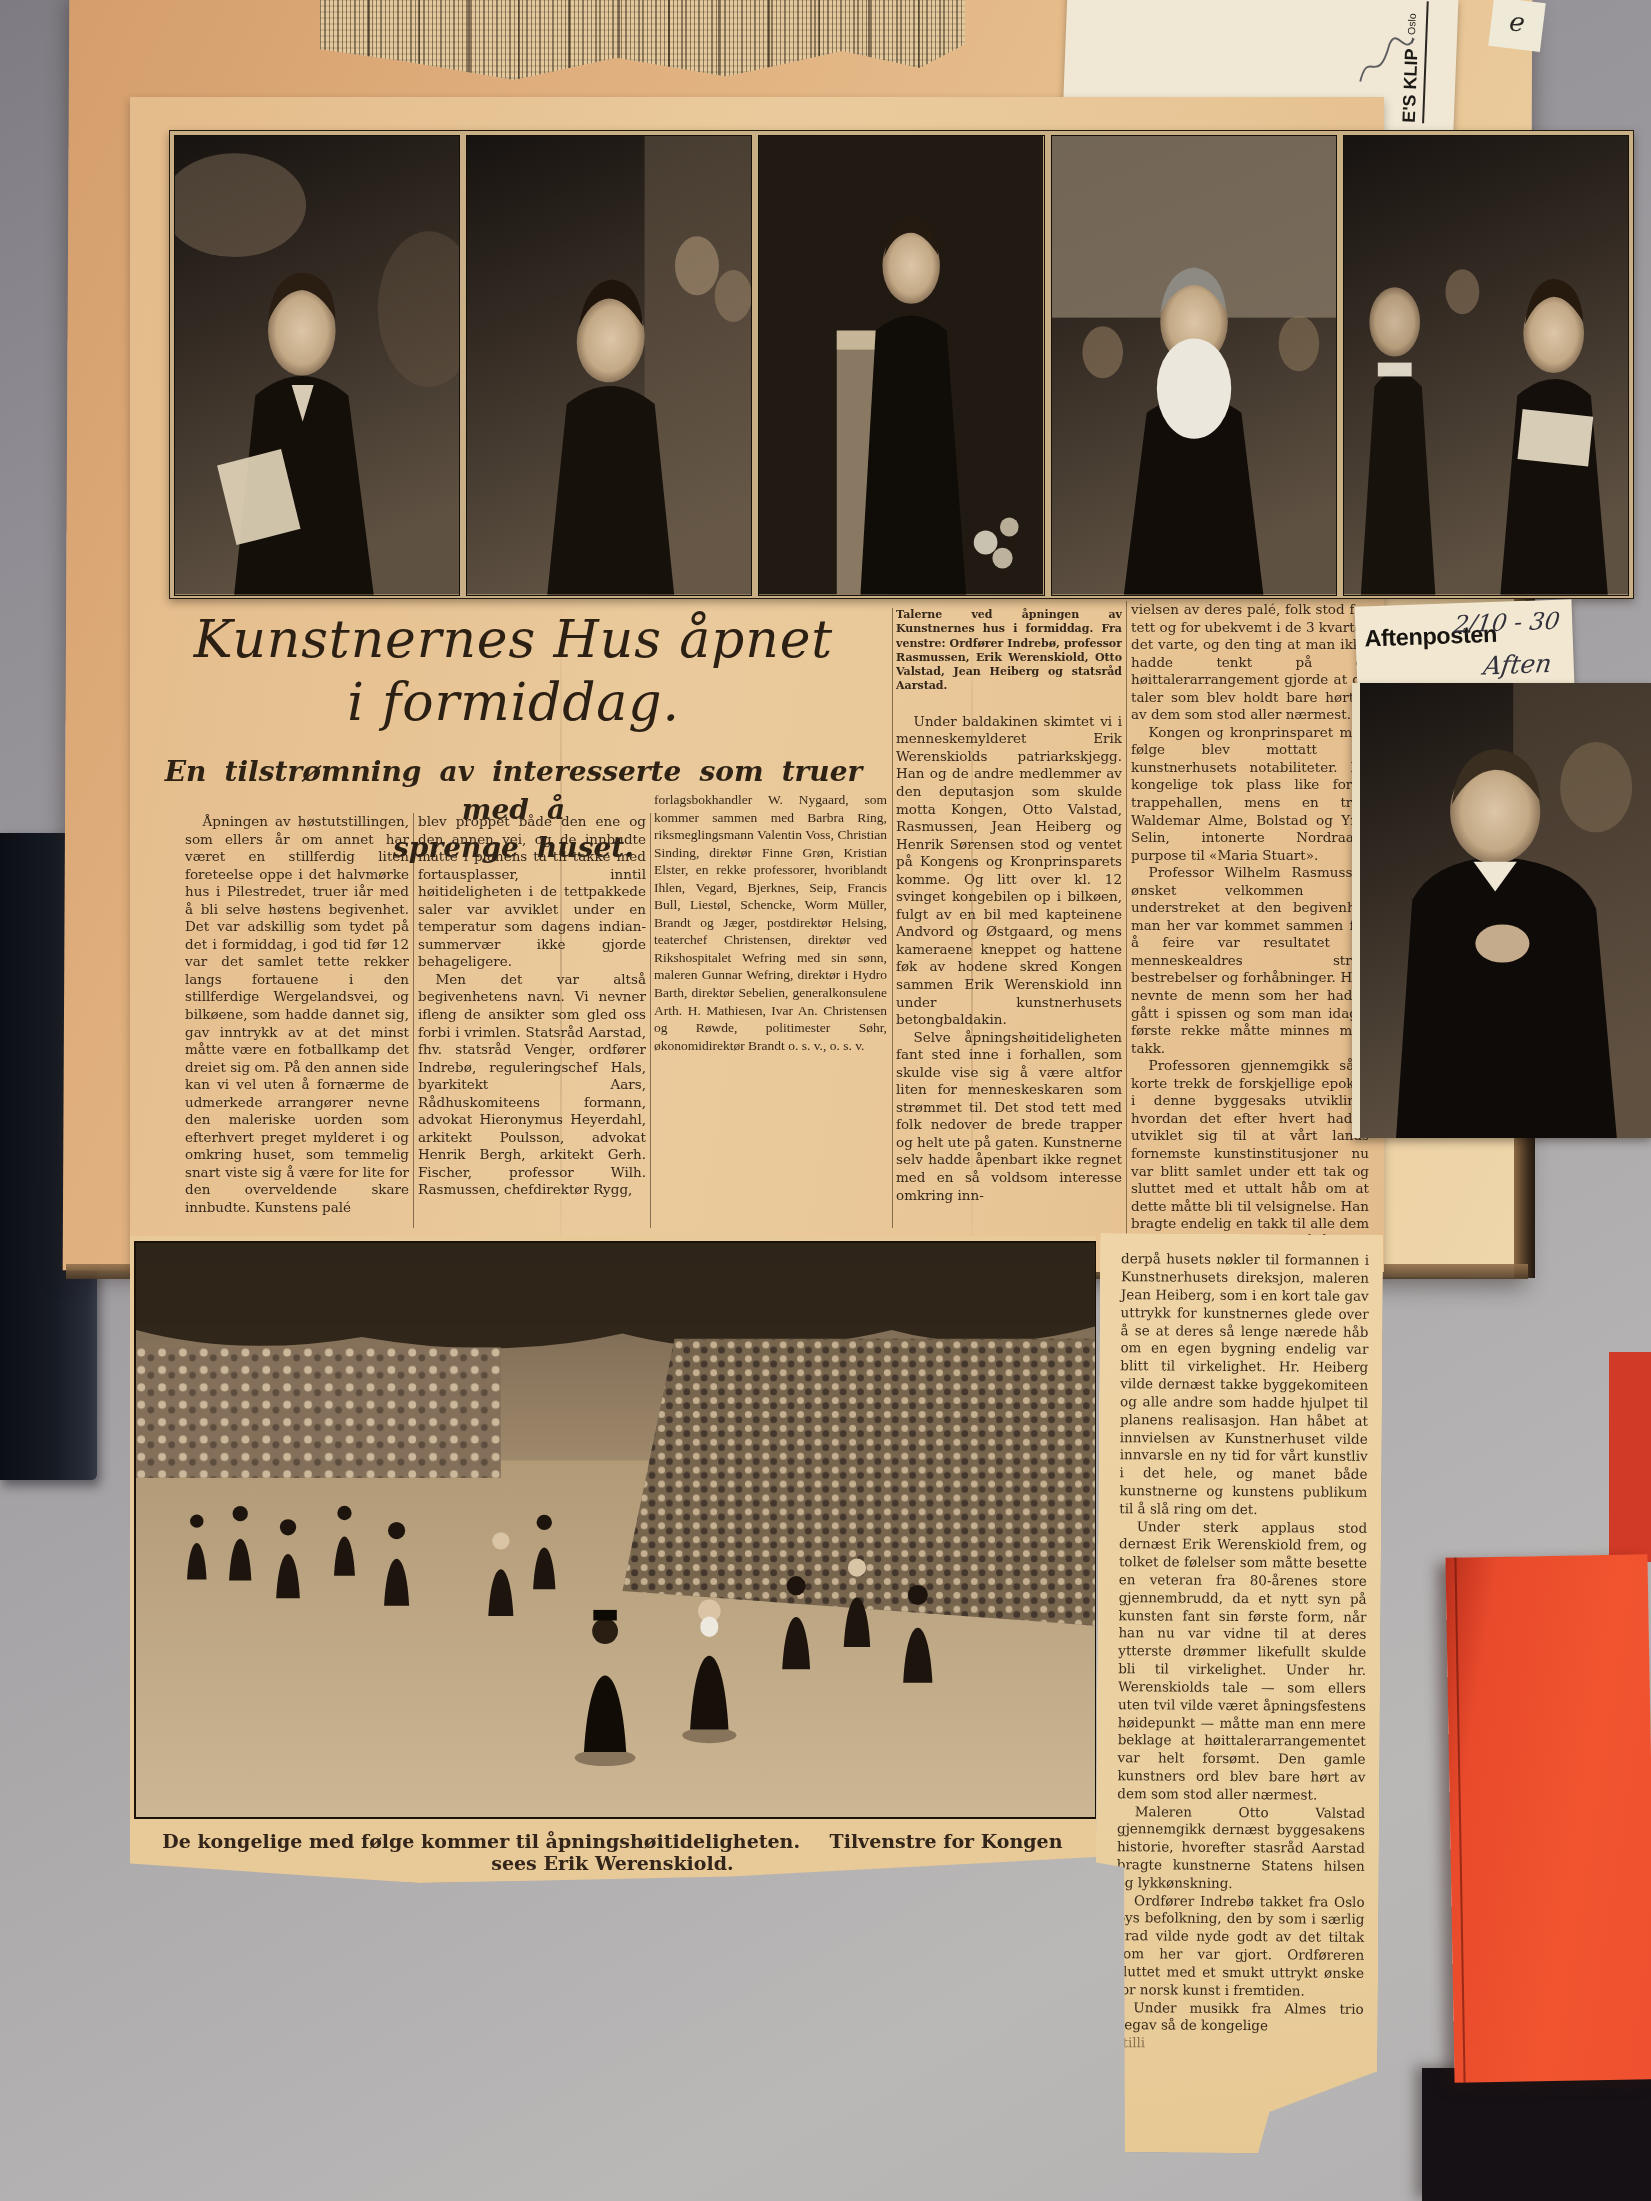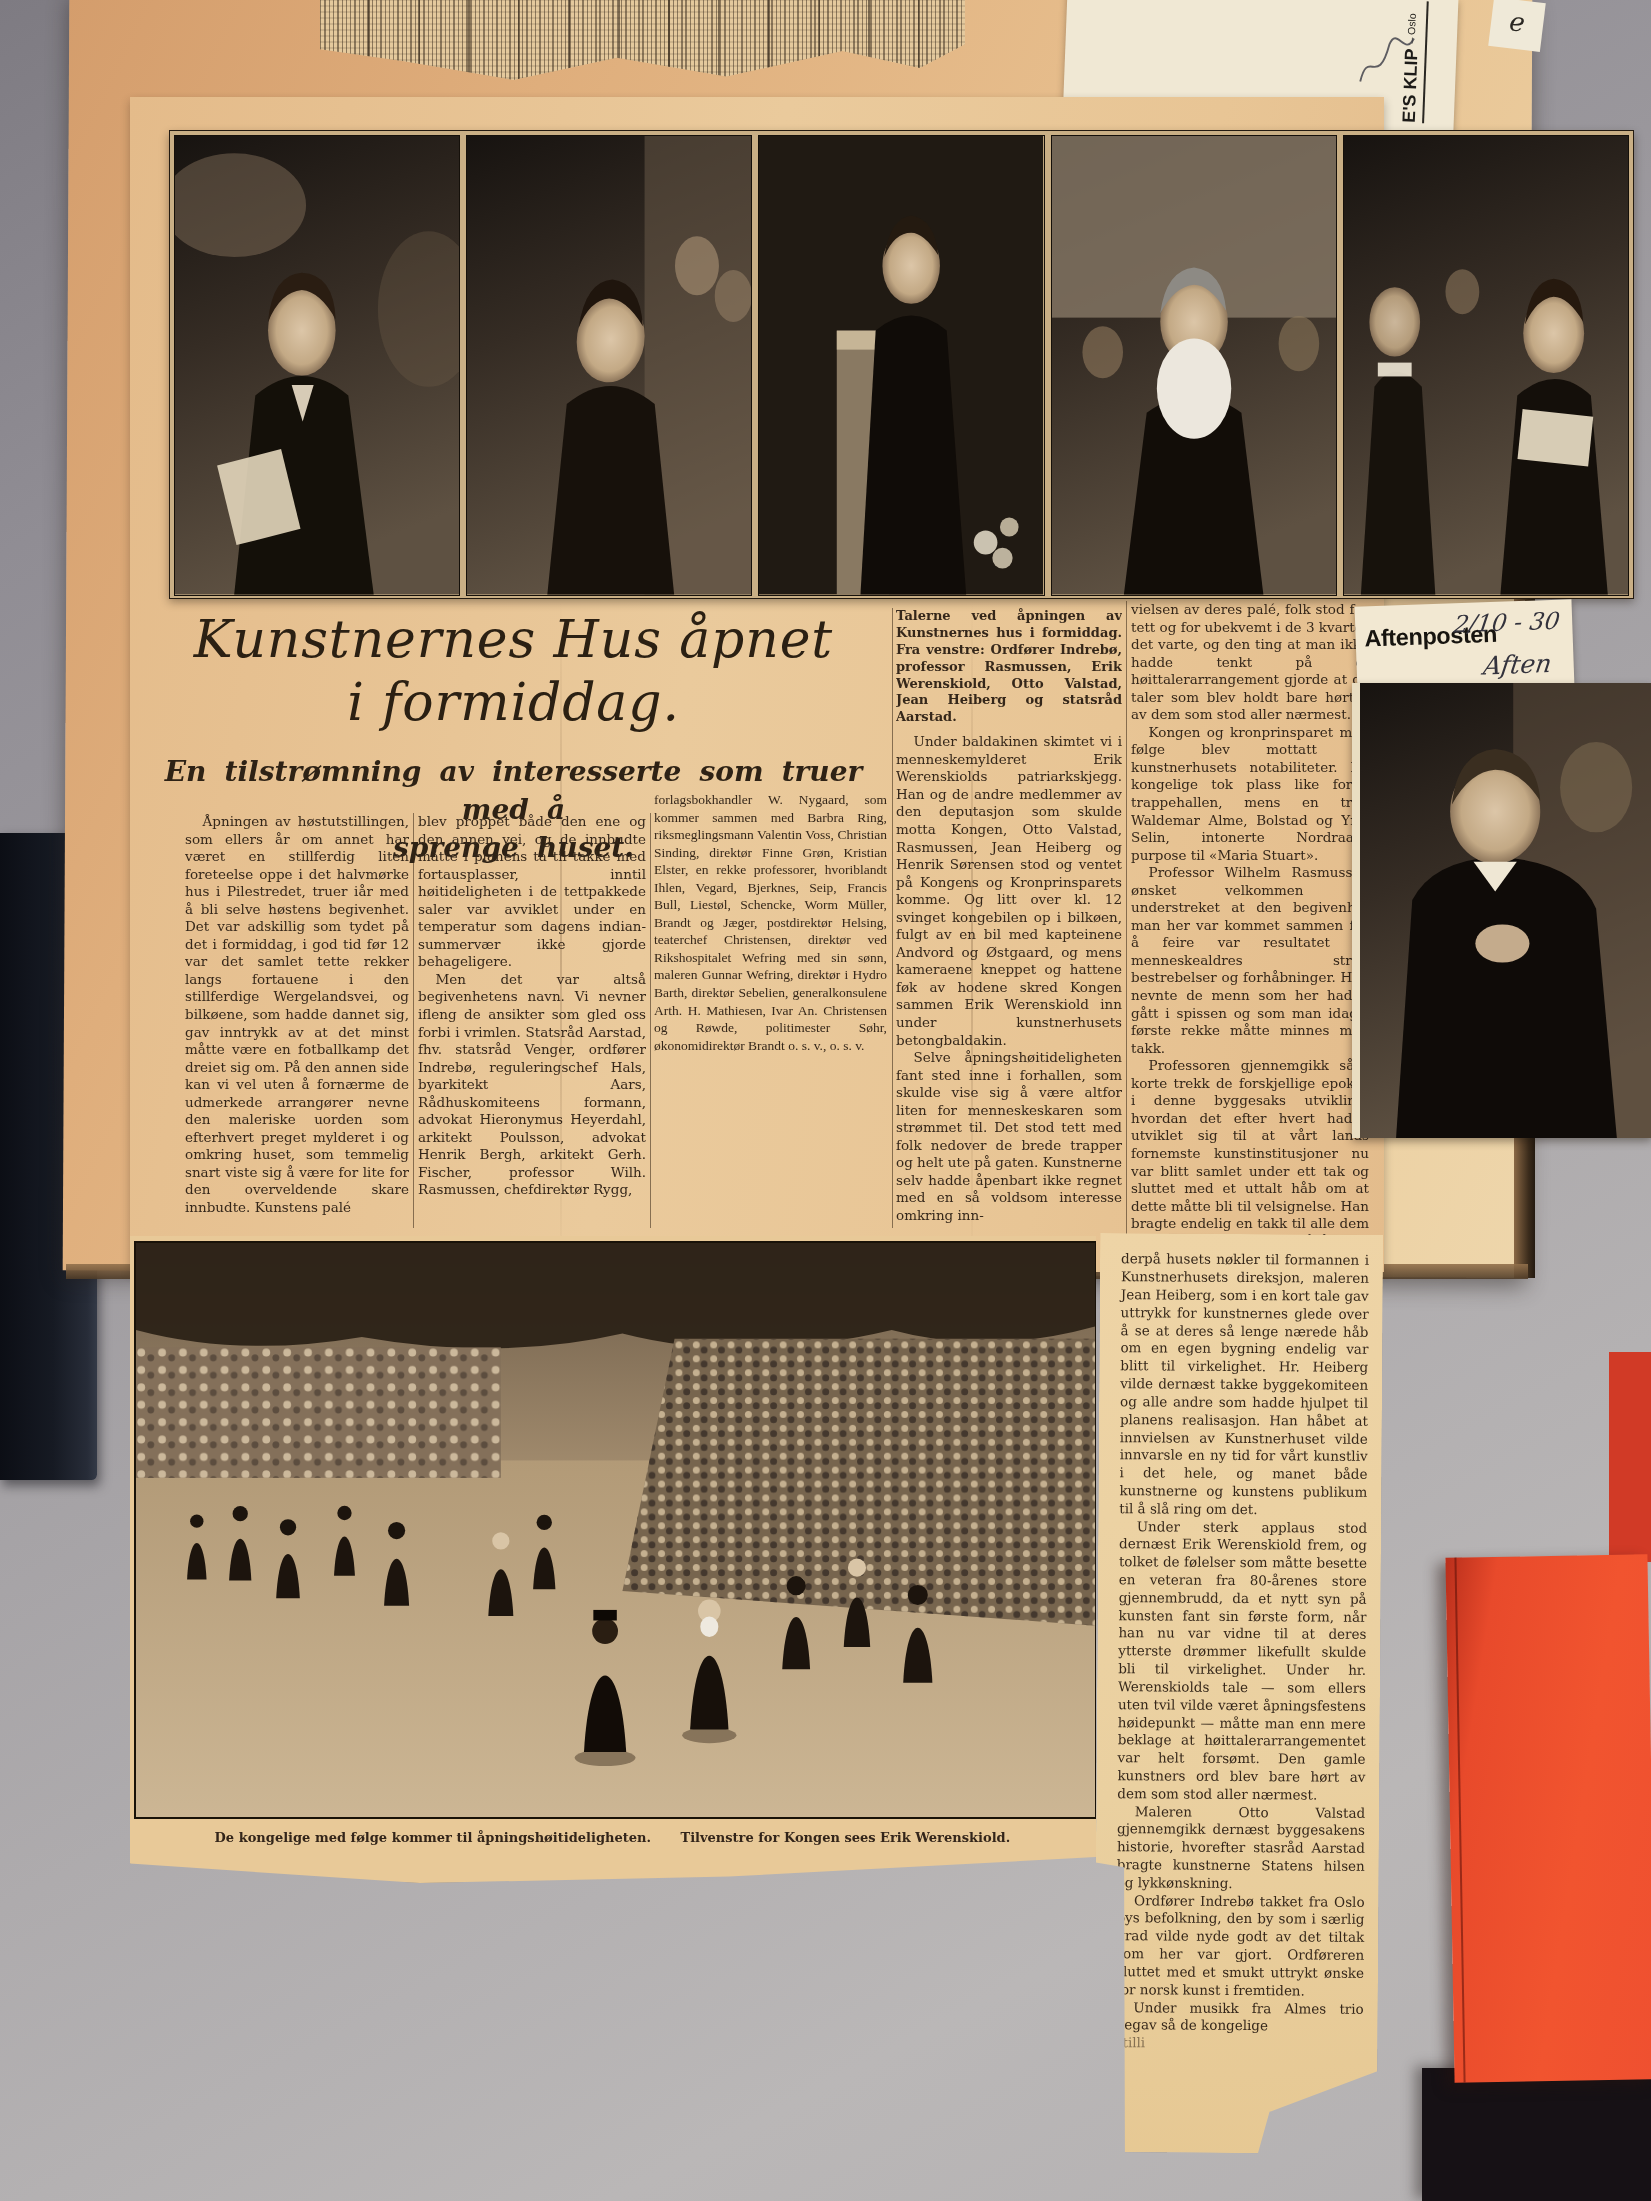--- a/index.html
+++ b/index.html
@@ -49,40 +49,40 @@
   .col{color:#35271a;font-size:13.5px;line-height:1.3;text-align:justify;overflow:hidden;}
   .col p{margin:0;text-indent:1.3em;}
   .col p.nc{text-indent:0;}
   .col p.sp{margin-top:0;}
   #col1{left:185px;top:813px;width:224px;height:417px;}
   #col2{left:418px;top:813px;width:228px;height:417px;}
   #col3{left:654px;top:791px;width:233px;height:417px;font-family:Liberation Serif, serif;}
   #col4{left:896px;top:608px;width:226px;height:622px;}
   #col5{left:1131px;top:601px;width:238px;height:667px;}
   .vrule{width:0.9px;background:rgba(52,36,20,.55);}
-  #col4 .cap{font-weight:bold;font-size:13px;line-height:1.3;margin-bottom:7px;text-indent:0;}
+  #col4 .cap{font-weight:bold;font-size:11px;line-height:1.3;margin-bottom:19px;text-indent:0;}
   
   #ap-label{left:1356px;top:603px;width:217px;height:87px;transform:rotate(-2deg);
     background:#f2e8d2;box-shadow:0 2.6px 7px rgba(40,30,20,.4);}
   #ap-label .pr{position:absolute;left:8.7px;top:19px;font-family:"Liberation Sans",sans-serif;
     font-weight:bold;font-size:23.5px;color:#17140f;letter-spacing:-0.4px;}
   .hw{font-style:italic;color:#33323c;transform:skewX(-10deg);}
   #ap-date{position:absolute;right:12px;top:7px;font-size:23.5px;}
   #ap-ed{position:absolute;right:22.6px;top:49px;font-size:25px;}
   
   #portrait{left:1352px;top:683px;width:292px;height:455px;background:#17110c;
     border-left:8.7px solid #e9ddc1;box-sizing:content-box;box-shadow:0 3.5px 8.7px rgba(30,22,14,.45);}
   #portrait svg{width:100%;height:100%;display:block;}
   
   #photo-clip{left:130px;top:1236px;width:966px;height:647px;background:#e8c998;
     clip-path:polygon(0 0,100% 0,100% 96%,62% 99%,30% 100%,0 97%);
     box-shadow:0 5.2px 12px rgba(40,32,22,.35);}
   #photo-clip svg{position:absolute;left:3.5px;top:5.2px;width:959px;height:574px;border:2.6px solid #191208;}
   #photo-cap{position:absolute;left:17.4px;top:594px;width:930px;text-align:center;
-    font-weight:bold;font-size:13px;color:#33251a;}
+    font-weight:bold;font-size:19px;color:#33251a;}
   #photo-cap .g{display:inline-block;width:29.5px;}
   
   #cont-strip{left:1097px;top:1234px;width:283px;height:919px;transform:rotate(.4deg);
     background:linear-gradient(175deg,#eed4a6 0%,#ead0a0 60%,#e6c893 100%);
     clip-path:polygon(0 0,100% 0,100% 91%,62% 95.5%,58% 100%,11% 100%,10% 69%,0 68.5%);
     box-shadow:0 4.3px 10.4px rgba(40,32,22,.35);box-sizing:border-box;
     padding:17.4px 14px 0 21px;}
   #cont-strip .col2x{color:#35271a;font-size:13.5px;line-height:1.32;text-align:justify;}
   #cont-strip p{margin:0;text-indent:1.3em;}
   #cont-strip p.nc{text-indent:0;}

